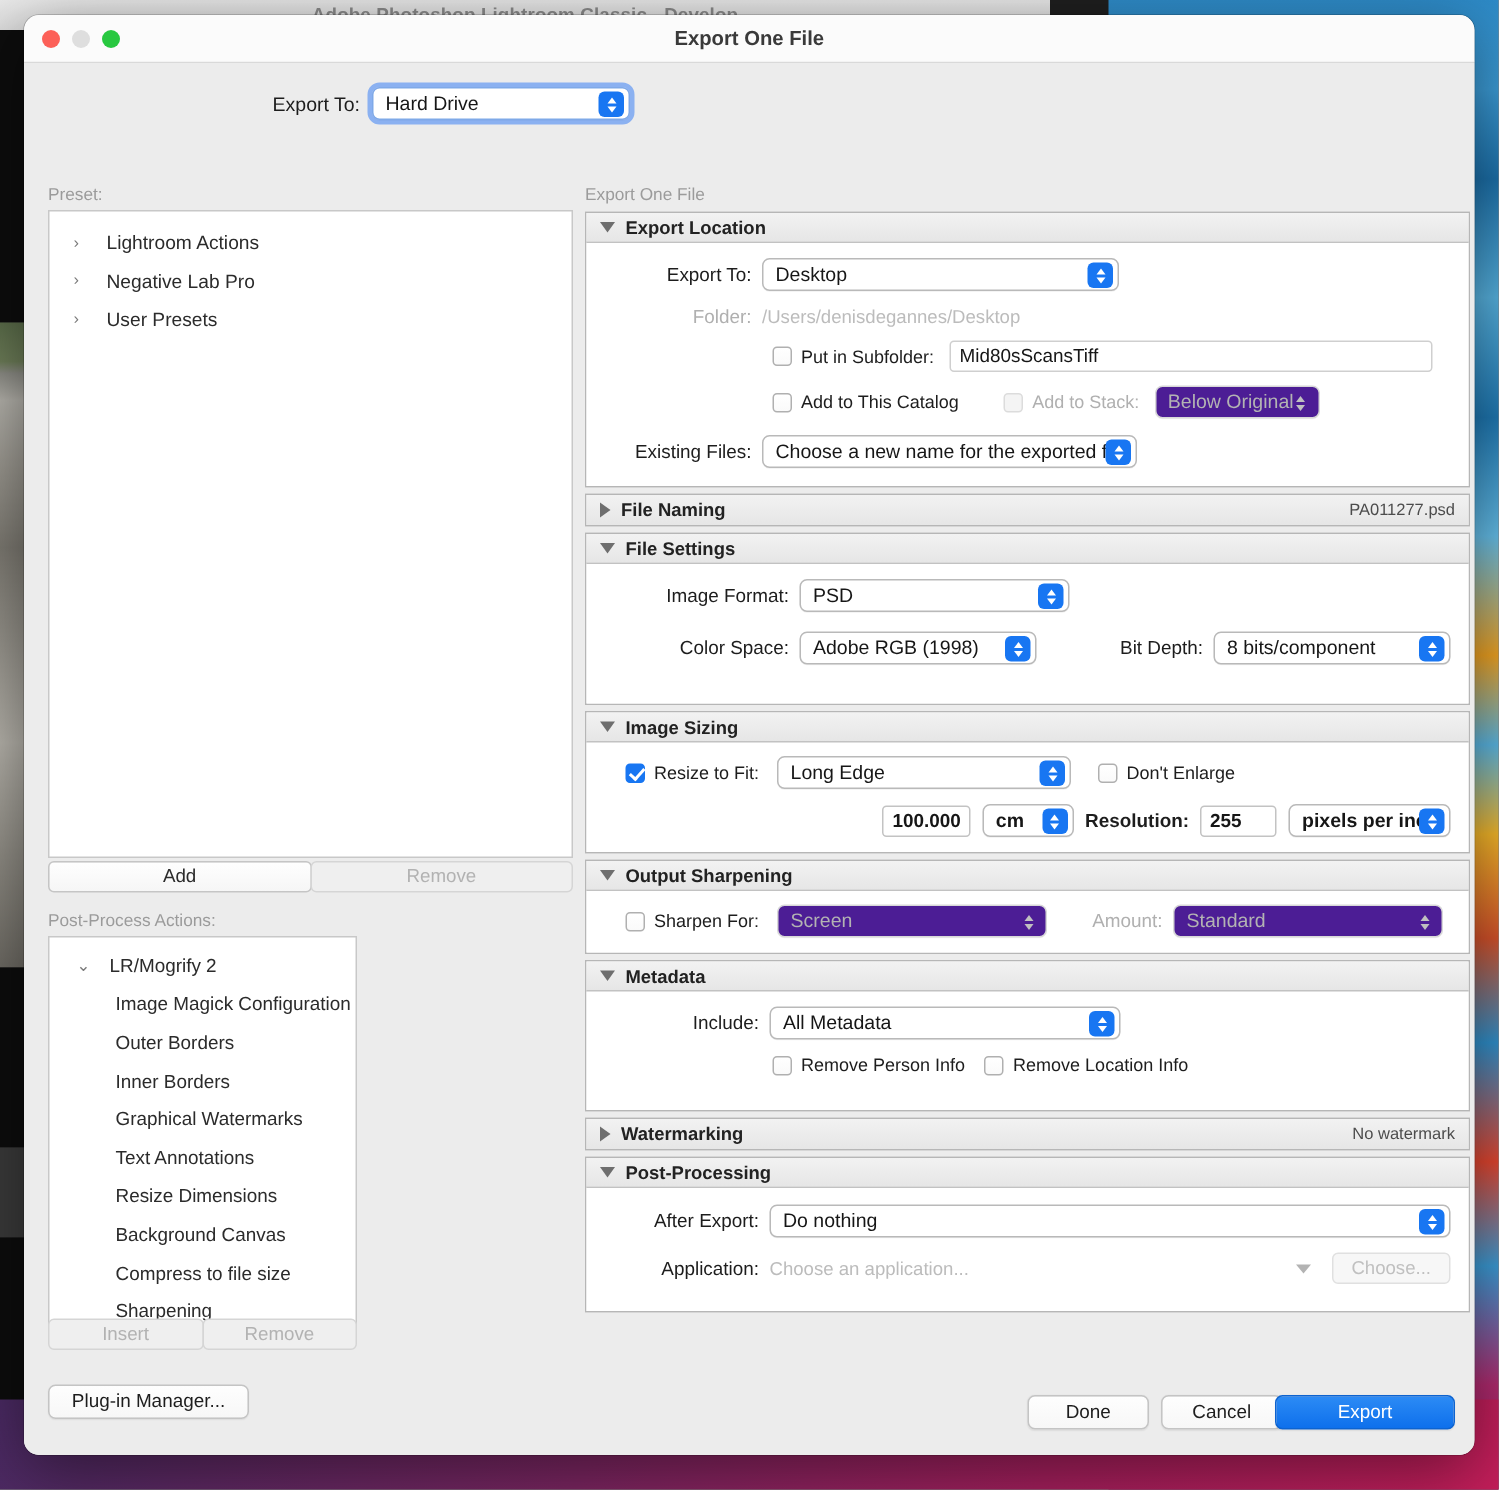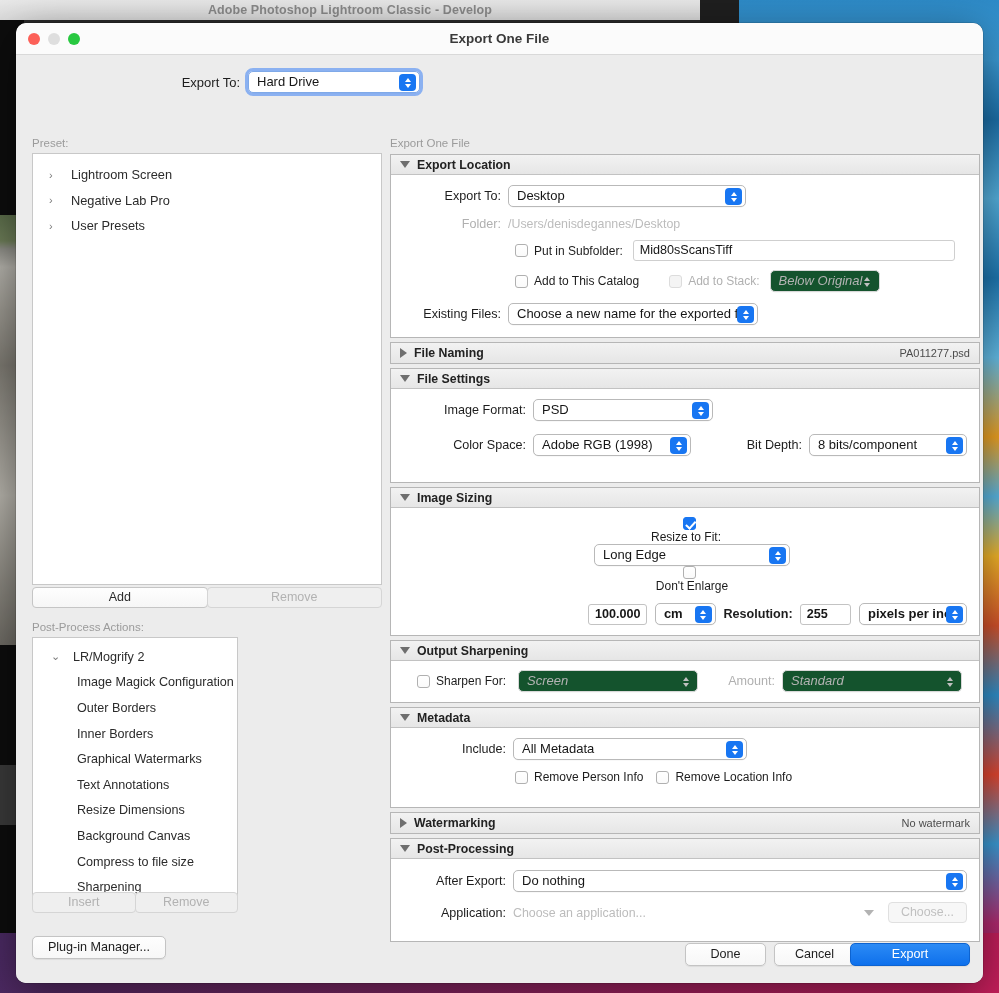--- a/index.html
+++ b/index.html
@@ -57,21 +57,21 @@
     position: absolute; left: 0; right: 0; bottom: 0; height: 60px;
     background: linear-gradient(115deg, #4a2a63 0%, #7a2560 40%, #a31f5c 70%, #c41e5a 100%);
   }
   .bg-strip-dark {
     position: absolute; left: 0; width: 24px; background: #0d0d0d;
   }
 
   
   #dialog {
     position: absolute;
-    left: 16px; top: 23px; width: 967px; height: 960px;
+    left: 16px; top: 10px; width: 967px; height: 960px;
     background: #ececec;
     border-radius: 10px;
     box-shadow: 0 10px 44px rgba(0,0,0,.45), 0 0 0 .5px rgba(0,0,0,.22);
     overflow: hidden;
   }
   .titlebar {
     position: relative; height: 32px;
     background: #fbfbfb;
     border-bottom: 1px solid #d9d9d9;
     border-radius: 10px 10px 0 0;
@@ -121,21 +121,21 @@
     align-items: center; justify-content: center;
     line-height: 0;
   }
   .popup .arrows i {
     display: block; width: 0; height: 0; border-left: 3.2px solid transparent;
     border-right: 3.2px solid transparent;
   }
   .popup .arrows i.up   { border-bottom: 4px solid #fff; margin-bottom: 2px; }
   .popup .arrows i.down { border-top: 4px solid #fff; }
   .popup.disabled {
-    background: #14532d; color: #b3b3b3; border-color: #d8d8d8; font-style: italic;
+    background: #4c1d95; color: #b3b3b3; border-color: #d8d8d8;
   }
   .popup.plain .arrows { background: transparent; }
   .popup.plain .arrows i.up   { border-bottom-color: #9a9a9a; }
   .popup.plain .arrows i.down { border-top-color: #9a9a9a; }
   .popup.disabled .arrows i.up   { border-bottom-color: #c0c0c0; }
   .popup.disabled .arrows i.down { border-top-color: #c0c0c0; }
 
   
   .left-col { position: absolute; left: 16px; top: 82px; width: 350px; }
   .small-label { font-size: 11.5px; color: #9b9b9b; margin-bottom: 4px; }
@@ -305,21 +305,21 @@
       </div>
     </div>
 
     <div class="left-col">
       <div class="small-label">Preset:</div>
 
       <div class="listbox" id="preset-list">
         <div style="height:8px;"></div>
         <div class="tree-row">
           <span class="disc">›</span>
-          <span class="lbl">Lightroom Screen</span>
+          <span class="lbl">Lightroom Actions</span>
         </div>
         <div class="tree-row">
           <span class="disc">›</span>
           <span class="lbl">Negative Lab Pro</span>
         </div>
         <div class="tree-row">
           <span class="disc">›</span>
           <span class="lbl">User Presets</span>
         </div>
       </div>
@@ -472,21 +472,21 @@
           </div>
         </div>
       </div>
 
       <div class="section">
         <div class="sec-head">
           <span class="tri down"></span>
           <span class="sec-title">Image Sizing</span>
         </div>
         <div class="sec-body" style="padding:9px 12px 10px 12px;">
-          <div class="frow" style="margin-bottom:10px;padding-left:14px;flex-direction:column;">
+          <div class="frow" style="margin-bottom:10px;padding-left:14px;">
             <div class="cb checked"></div>
             <div class="cbtxt" style="margin-right:12px;">Resize to Fit:</div>
             <div class="popup" style="width:196px;">
               <span>Long Edge</span>
               <span class="arrows">
                   <i class="up"></i>
                   <i class="down"></i>
                 </span>
             </div>
             <div style="width:18px;"></div>

